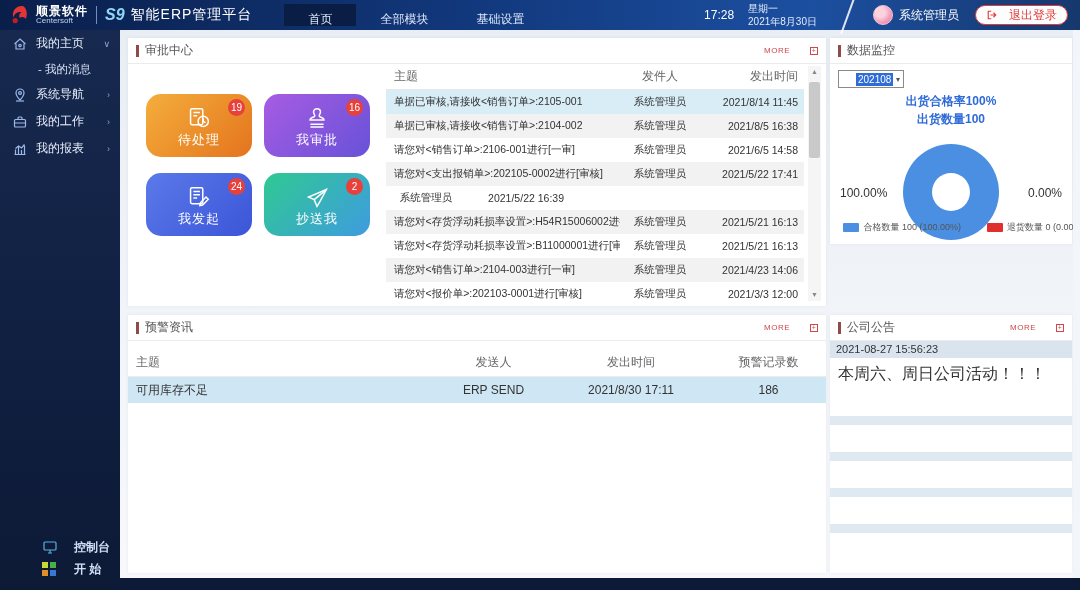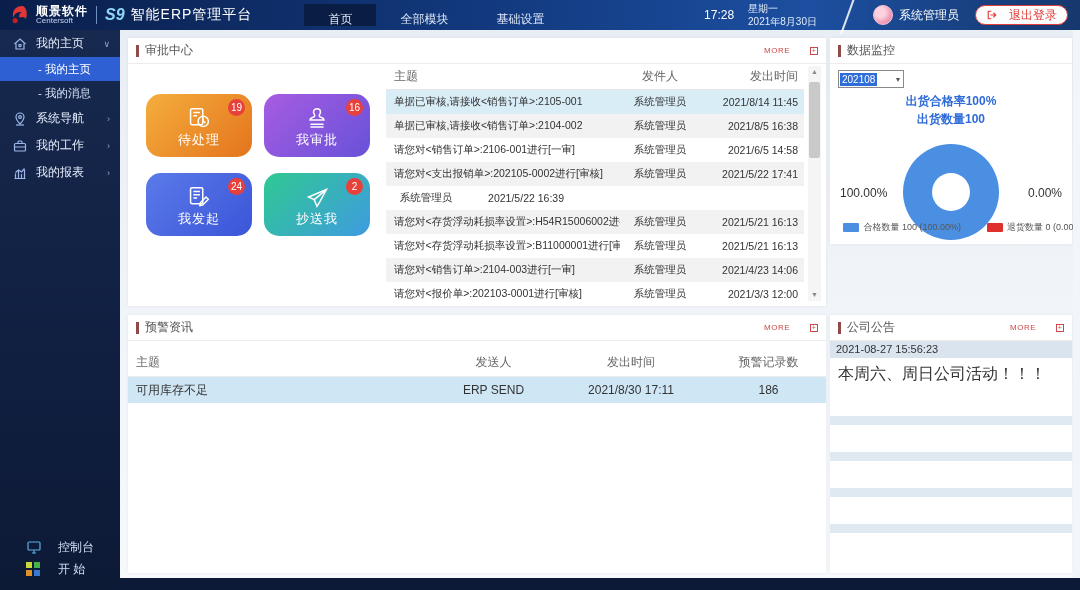--- a/index.html
+++ b/index.html
@@ -15,21 +15,21 @@
     display:flex; align-items:center; z-index:5;
   }
   .logo-block { display:flex; align-items:center; padding-left:8px; }
   .brand-icon { width:24px; height:24px; margin-right:4px; }
   .brand-txt { display:flex; flex-direction:column; line-height:1; }
   .brand-name { font-size:12px; font-weight:bold; color:#fff; letter-spacing:1px; }
   .brand-sub { font-size:8px; color:#c5d4f0; }
   .logo-divider { width:1px; height:18px; background:#6f8fc5; margin:0 8px; }
   .s9 { font-size:16px; font-weight:bold; font-style:italic; color:#8fd6f8; margin-right:6px; }
   .product-title { font-size:14px; color:#fff; letter-spacing:1px; }
-  .nav-tabs { display:flex; margin-left:52px; height:22px; }
+  .nav-tabs { display:flex; margin-left:32px; height:22px; }
   .nav-tab { padding:0 24px; line-height:30px; font-size:12px; color:#dfe8fa; cursor:pointer; }
   .nav-tab.active { background:#0a1d44; }
   .header-spacer { flex:1; }
   .clock { font-size:12px; color:#fff; margin-right:14px; }
   .date-block { font-size:10px; color:#e3ecfc; line-height:1.3; margin-right:30px; }
   .header-slash { width:2px; height:40px; background:rgba(255,255,255,.85); transform:rotate(20deg); margin-right:24px; }
   .avatar { width:20px; height:20px; border-radius:50%;
     background:radial-gradient(circle at 35% 35%, #fbd2de 30%, #f0a0bc 60%, #e27a9e 100%);
     border:1px solid #f8c8d8; margin-right:6px; }
   .username { font-size:12px; color:#fff; margin-right:16px; }
@@ -39,21 +39,21 @@
   
   .sidebar { position:absolute; left:0; top:30px; width:120px; height:560px;
     background:linear-gradient(180deg,#17294f 0%,#101f40 60%,#0d1a36 100%); z-index:4; }
   .side-group { height:27px; display:flex; align-items:center; padding-left:12px;
     font-size:12px; color:#e8eefc; cursor:pointer; position:relative; }
   .side-ic { width:16px; height:16px; margin-right:8px; flex:0 0 16px; }
   .chev { position:absolute; right:10px; font-size:9px; color:#8fa8d8; }
   .side-child { height:24px; line-height:24px; padding-left:38px; font-size:11.5px;
     color:#d8e2f8; cursor:pointer; }
   .side-child.active { background:#2e5fd3; color:#fff; }
-  .side-bottom { position:absolute; left:0; bottom:10px; width:120px; }
+  .side-bottom { position:absolute; left:16px; bottom:10px; width:120px;font-weight:bold; }
   .side-bottom-item { display:flex; align-items:center; height:22px; padding-left:26px;
     font-size:12px; color:#cfe0f5; cursor:pointer; }
   .side-bottom-item .side-ic { margin-right:16px; }
   .start-grid { width:14px; height:14px; display:grid; grid-template-columns:6px 6px; grid-gap:2px; margin-right:18px; }
   .start-grid i { width:6px; height:6px; display:block; }
   
   .content { position:absolute; left:120px; top:30px; width:960px; height:548px;
     background:linear-gradient(180deg,#e9eef5 0%,#eef2f7 30%,#f7f9fc 100%); }
   .edge-strip { position:absolute; right:0; top:0; width:7px; height:548px; background:#f2f6fa; }
   .panel { position:absolute; background:#fff; box-shadow:0 0 3px rgba(40,60,90,.08); }
@@ -92,21 +92,21 @@
   .scrollbar { position:absolute; right:5px; top:28px; bottom:5px; width:13px; background:#f5f5f5; }
   .sb-arrow { position:absolute; left:0; width:13px; height:12px; font-size:7px; color:#888;
     text-align:center; line-height:12px; cursor:pointer; }
   .sb-up { top:0; } .sb-down { bottom:0; }
   .sb-thumb { position:absolute; left:1px; top:16px; width:11px; height:76px; background:#c9c9c9;
     border-radius:2px; cursor:pointer; }
   
   .p-monitor { left:710px; top:8px; width:242px; height:206px; }
   .period-select { position:absolute; left:8px; top:32px; width:66px; height:18px;
     border:1px solid #8a8a8a; background:#fff; display:flex; align-items:center; cursor:pointer; }
-  .period-value { background:#2e6cd8; color:#fff; font-size:10px; padding:1px 2px; margin-left:1px; }
+  .period-value { background:#2e6cd8; color:#fff; font-size:10px; padding:1px 2px; margin-left:17px; }
   .period-chev { margin-left:auto; font-size:8px; color:#555; padding-right:3px; }
   .stat-lines { position:absolute; left:0; top:54px; width:100%; text-align:center;
     color:#2f6bd8; font-size:12px; font-weight:bold; line-height:1.5; }
   .donut-zone { position:absolute; left:0; top:96px; width:100%; height:130px; }
   .donut { position:absolute; left:73px; top:10px; width:96px; height:96px; border-radius:50%;
     background:#4a8fe2; }
   .donut-hole { position:absolute; left:29px; top:29px; width:38px; height:38px; border-radius:50%;
     background:#fff; }
   .pct-left { position:absolute; left:10px; top:52px; font-size:12px; color:#333; }
   .pct-right { position:absolute; right:10px; top:52px; font-size:12px; color:#333; }
@@ -178,24 +178,20 @@
 <div class="sidebar">
   <div class="side-group">
     <svg class="side-ic" viewBox="0 0 16 16" fill="none" stroke="#9db8e8" stroke-width="1.2">
       <path d="M2.5 8L8 3l5.5 5"></path>
         <path d="M4 7.5V13h8V7.5"></path>
         <circle cx="8" cy="9.5" r="1.2"></circle>
     </svg>
     <span>我的主页</span>
     <span class="chev">∨</span>
   </div>
-  <div class="side-child active">
-    <span>-</span>
-    <span>我的主页</span>
-  </div>
   <div class="side-child">
     <span>-</span>
     <span>我的消息</span>
   </div>
   <div class="side-group">
     <svg class="side-ic" viewBox="0 0 16 16" fill="none" stroke="#9db8e8" stroke-width="1.2">
       <path d="M8 2a4 4 0 014 4c0 2.8-4 7-4 7S4 8.8 4 6a4 4 0 014-4z"></path>
         <circle cx="8" cy="6" r="1.4"></circle>
         <path d="M4 14h8"></path>
     </svg>

